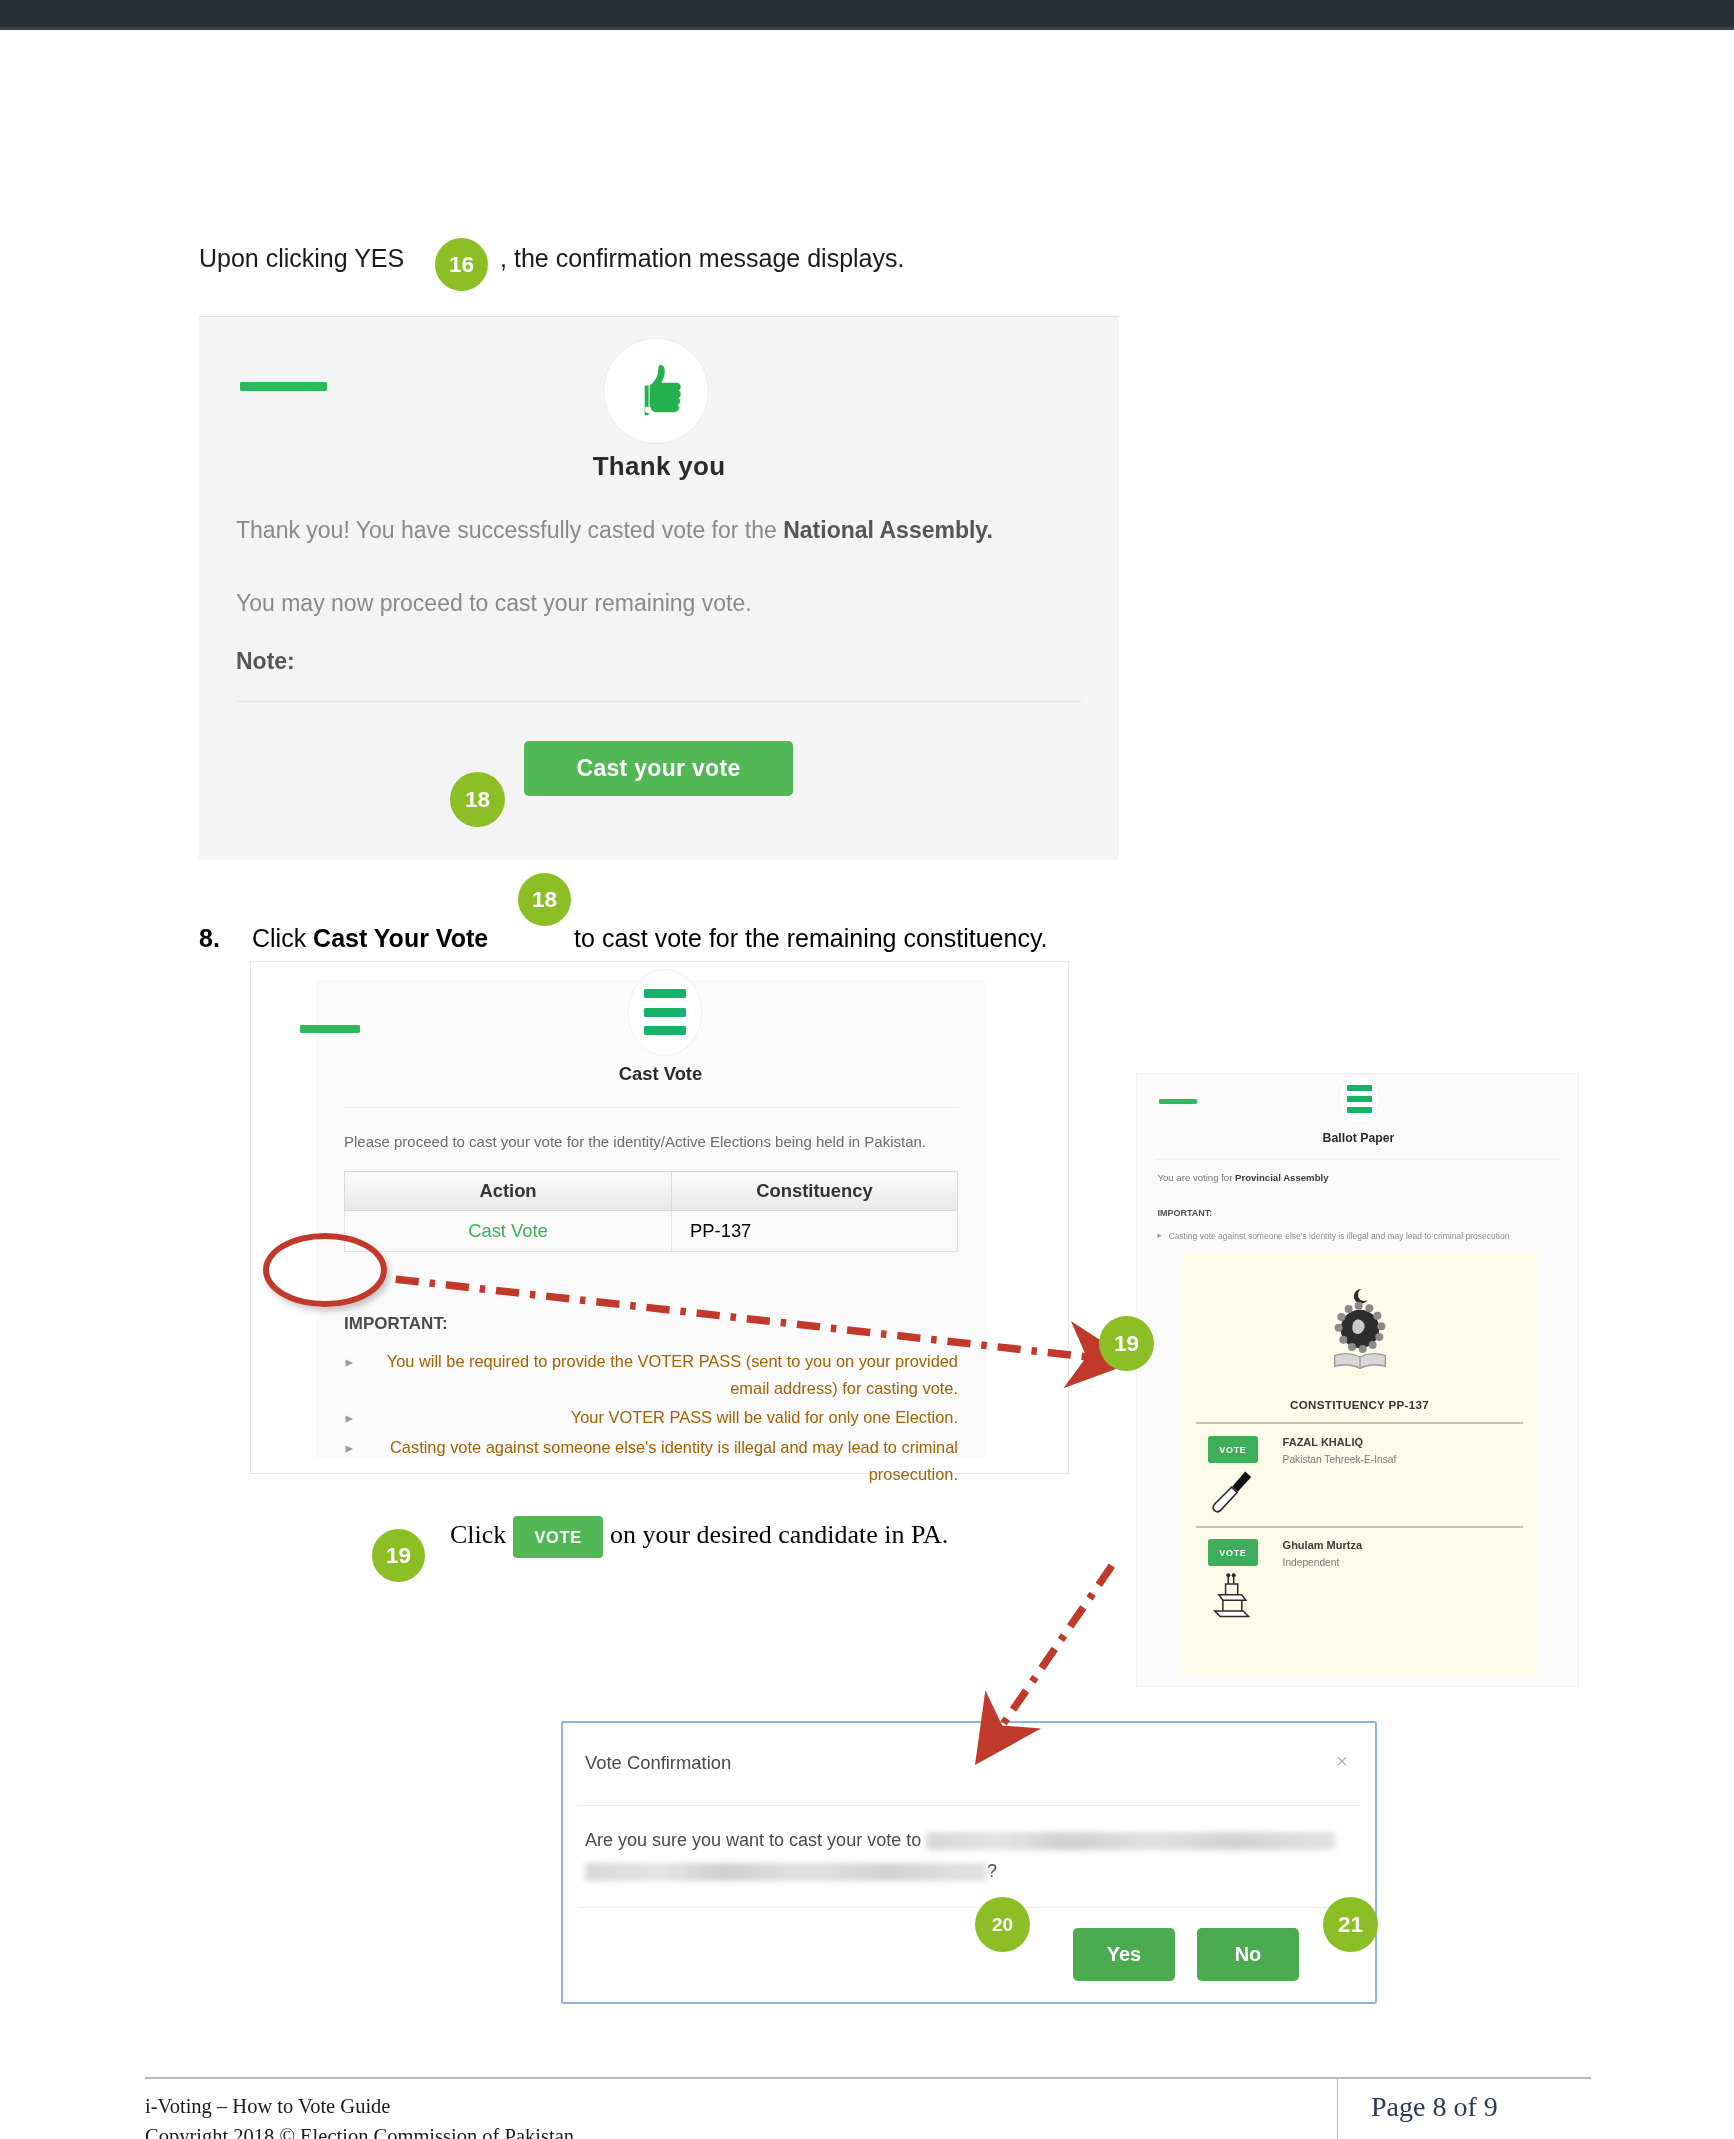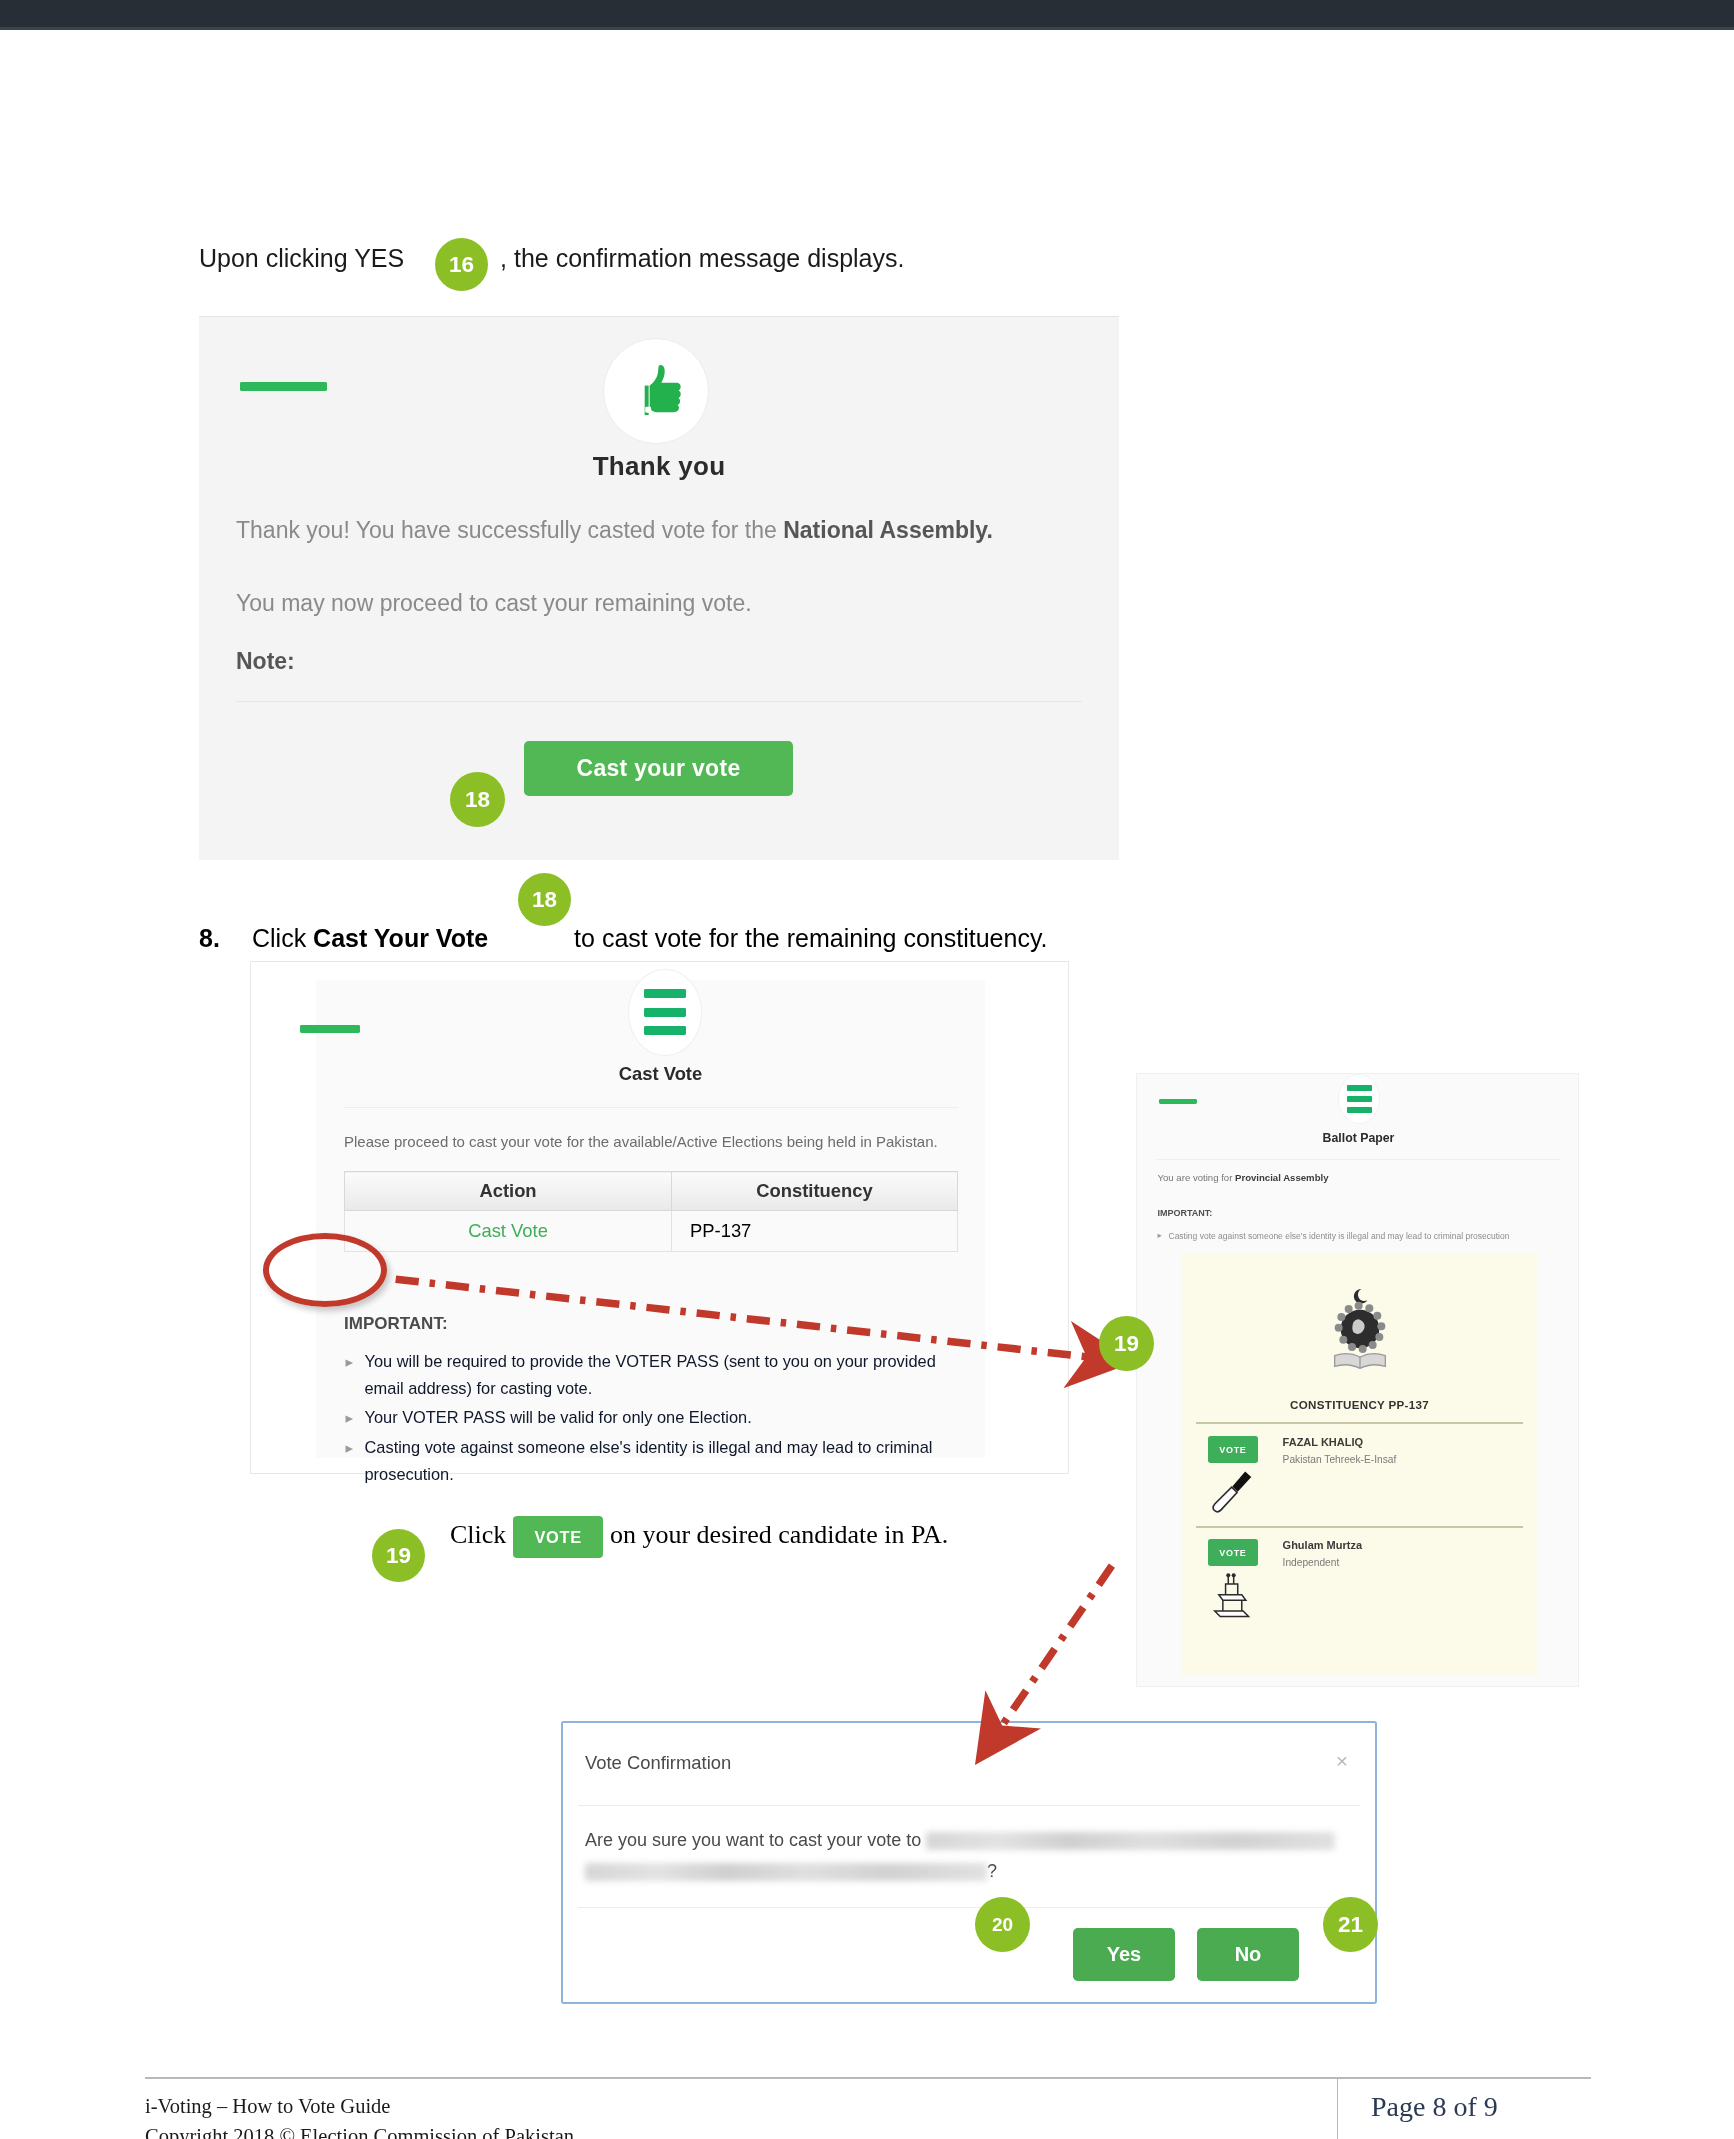--- a/index.html
+++ b/index.html
@@ -160,22 +160,22 @@
     width: 124px; height: 74px;
     border: 6.8px solid #c0392b; border-radius: 50%;
     z-index: 20;
     box-shadow: 2.7px 4.1px 6.1px rgba(0,0,0,0.22);
   }
   #cv-important {
     position: absolute; left: 93px; top: 352px; width: 614px;
   }
   #cv-important .imp-head { font-size: 17px; font-weight: bold; color: #4b4b4b; margin-bottom: 13.6px; }
   #cv-important li {
-    list-style: none; font-size: 16.4px; color: #0f172a; line-height: 27px;
-    padding-left: 20.5px; position: relative; margin-bottom: 2.7px;
+    list-style: none; font-size: 16.4px; color: #a16207; line-height: 27px;
+    padding-left: 20.5px; position: relative; margin-bottom: 2.7px; text-align: right;
   }
   #cv-important li::before {
     content: "\25B8"; position: absolute; left: 1.4px; top: 0; color: #9a9a9a; font-size: 15px;
   }
 
   
   #ballot-panel {
     position: absolute; left: 1136px; top: 1042px;
     width: 443px; height: 614px;
     background: #fafafa;
@@ -336,21 +336,21 @@
   <div id="castvote-panel">
     <div id="cv-inner"></div>
     <div id="cv-greenbar"></div>
     <div id="cv-hamburger">
       <i></i>
         <i></i>
         <i></i>
     </div>
     <div id="cv-title">Cast Vote</div>
     <div id="cv-divider"></div>
-    <div id="cv-lead">Please proceed to cast your vote for the available/Active Elections being held in Pakistan.</div>
+    <div id="cv-lead">Please proceed to cast your vote for the identity/Active Elections being held in Pakistan.</div>
 
     <table id="cv-table">
       <tbody>
           <tr>
         <th class="th-action">Action</th>
         <th>Constituency</th>
       </tr>
       <tr>
         <td class="action">Cast Vote</td>
         <td class="constituency">PP-137</td>

